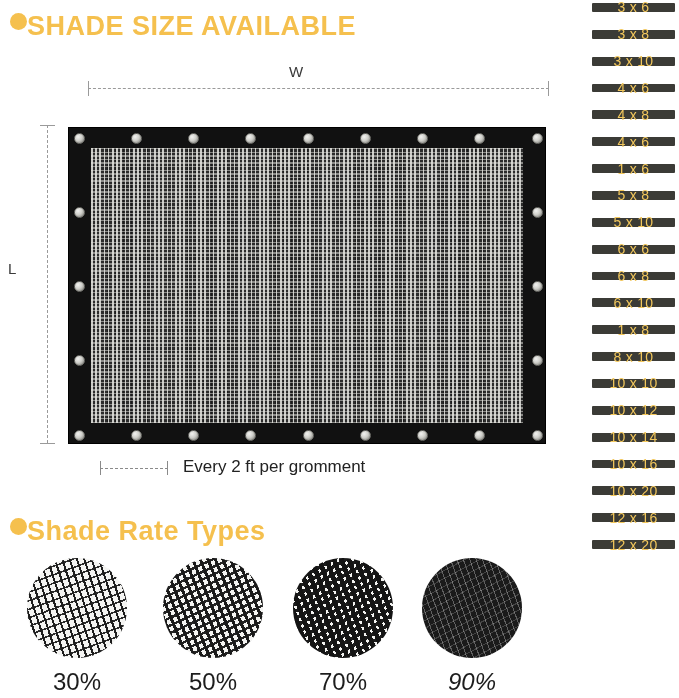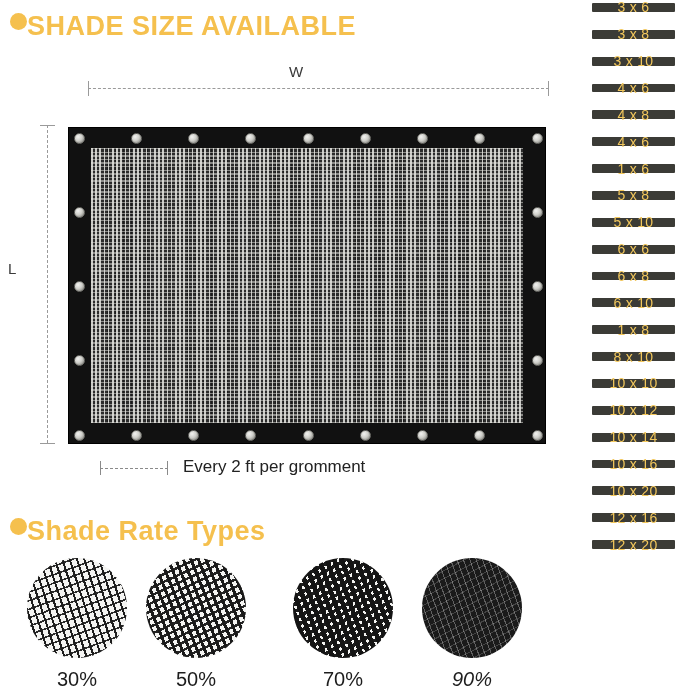--- a/index.html
+++ b/index.html
@@ -212,21 +212,21 @@
       repeating-linear-gradient(150deg, #1c1c1c 0 3.4px, rgba(255,255,255,0) 3.4px 6.5px);
   }
   .disc.d90 {
     background-color: #1a1a1a;
     background-image:
       repeating-linear-gradient(70deg, rgba(255,255,255,0.30) 0 1px, rgba(0,0,0,0) 1px 6px),
       repeating-linear-gradient(152deg, rgba(255,255,255,0.18) 0 1px, rgba(0,0,0,0) 1px 7px);
   }
   .rate .pct {
     margin-top: 10px;
-    font-size: 20px;
+    font-size: 24px;
     color: #1d1d1d;
   }
 
   
   .size-list {
     position: absolute;
     right: 0;
     top: 0;
     width: 87px;
     height: 549px;
@@ -307,21 +307,21 @@
   <div class="section-head" id="head-shade-rate">
     <span class="bullet-dot"></span>
     <span class="section-title">Shade Rate Types</span>
   </div>
 
   <div class="rates">
     <div class="rate" style="left:22px; top:0;">
       <div class="disc d30"></div>
       <div class="pct">30%</div>
     </div>
-    <div class="rate" style="left:141px; top:0;">
+    <div class="rate" style="left:158px; top:0;">
       <div class="disc d50"></div>
       <div class="pct">50%</div>
     </div>
     <div class="rate" style="left:288px; top:0;">
       <div class="disc d70"></div>
       <div class="pct">70%</div>
     </div>
     <div class="rate" style="left:417px; top:0;font-style:italic;">
       <div class="disc d90"></div>
       <div class="pct">90%</div>

